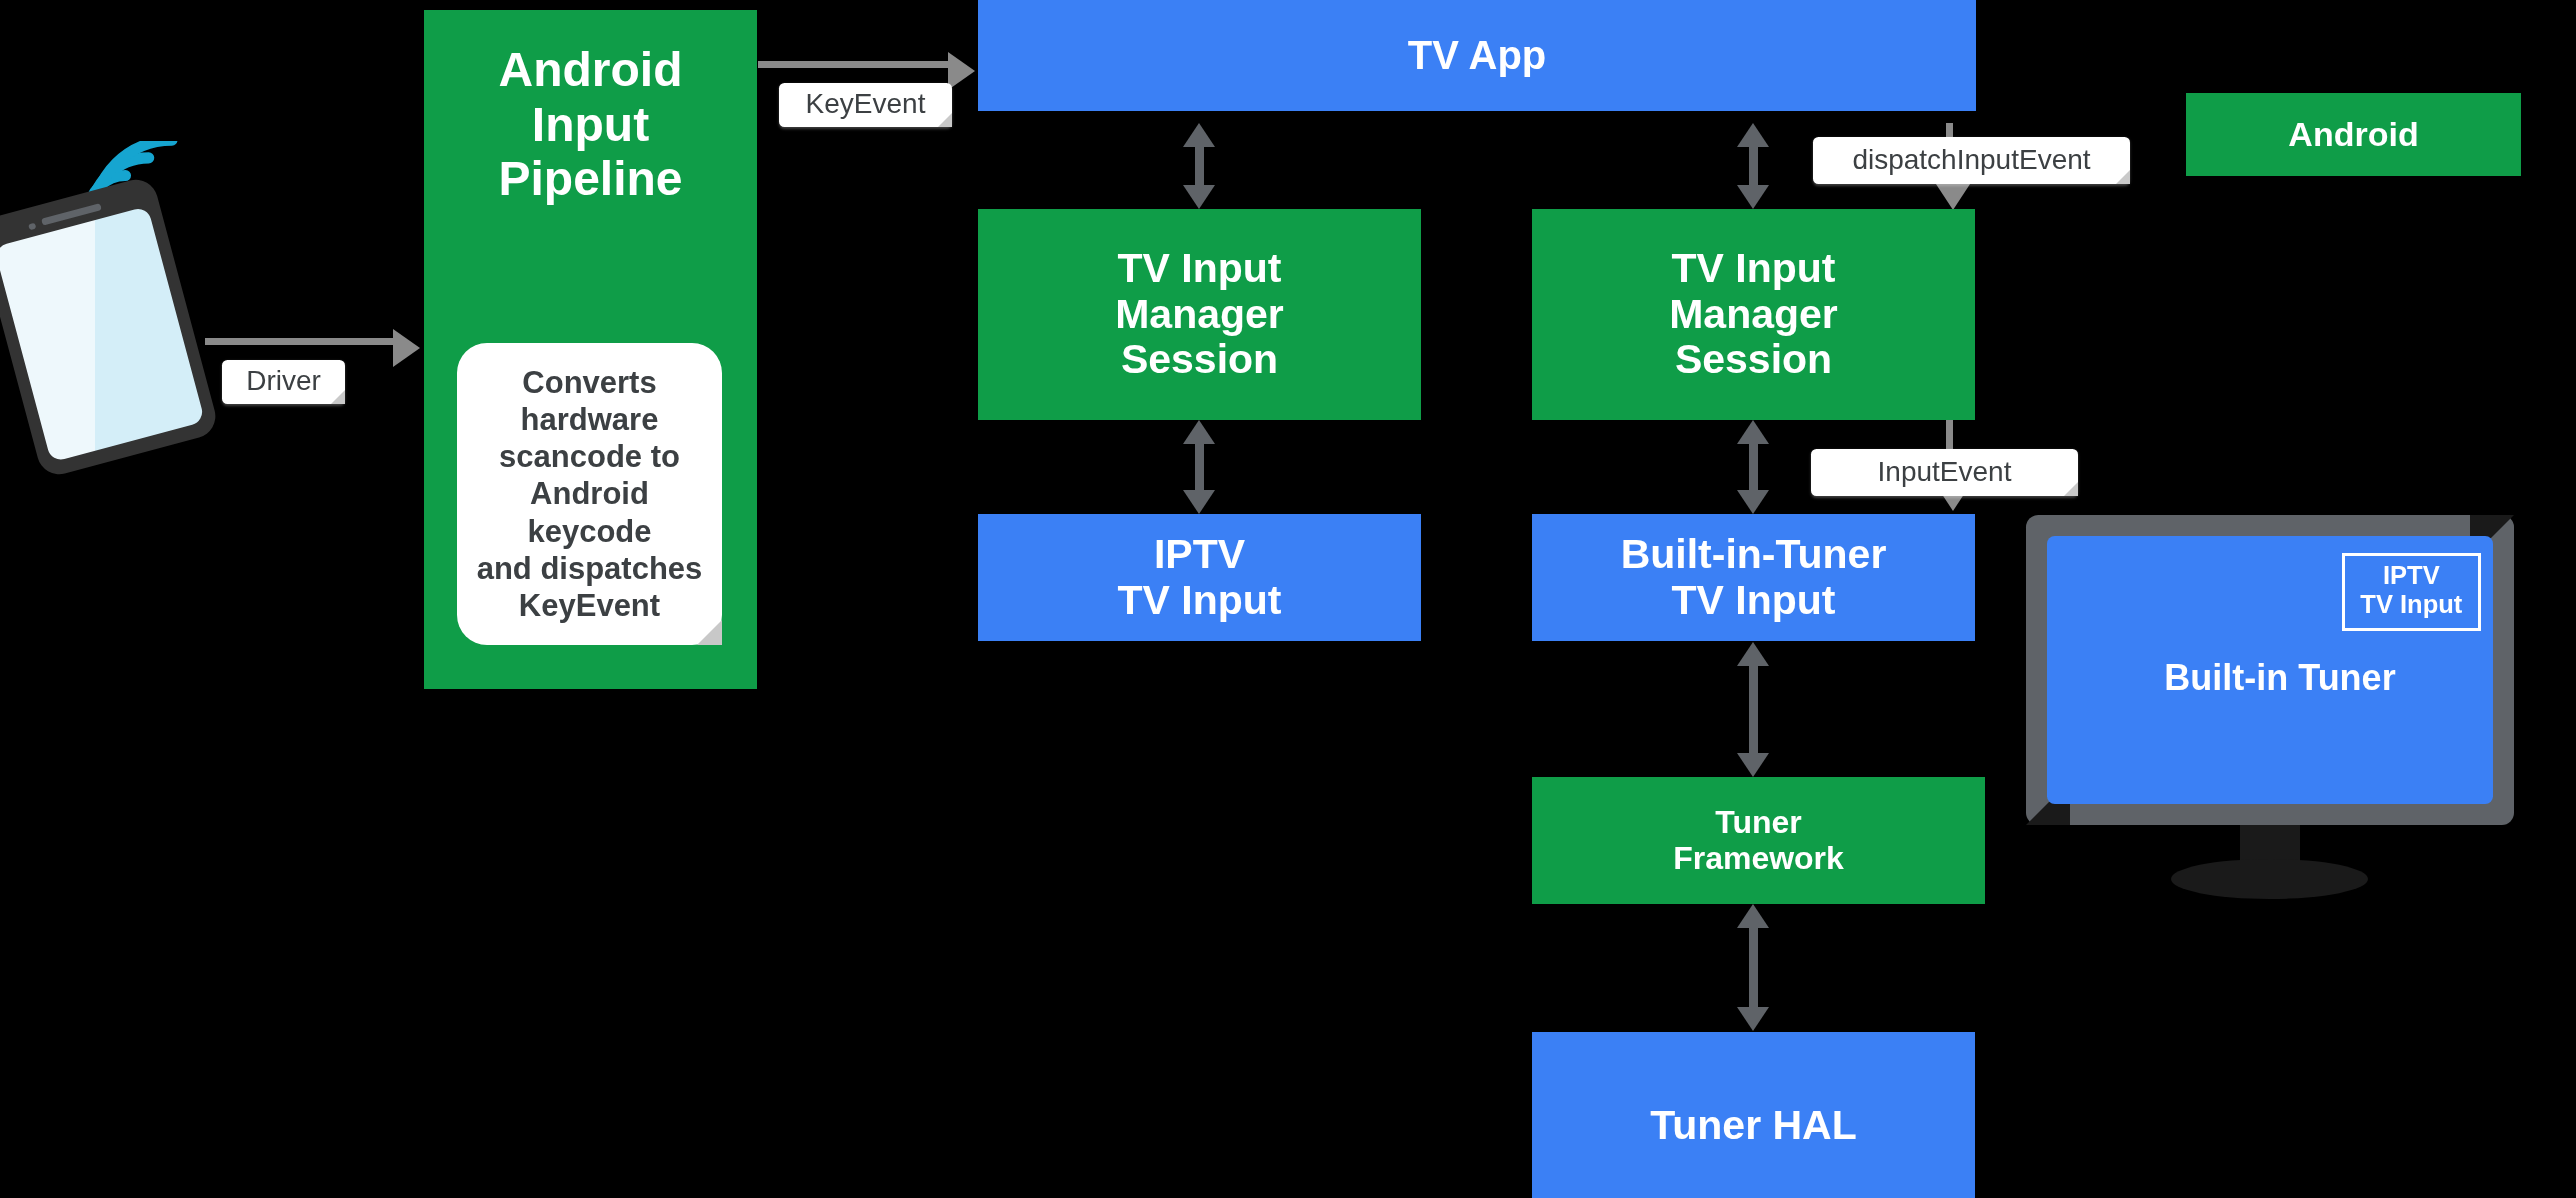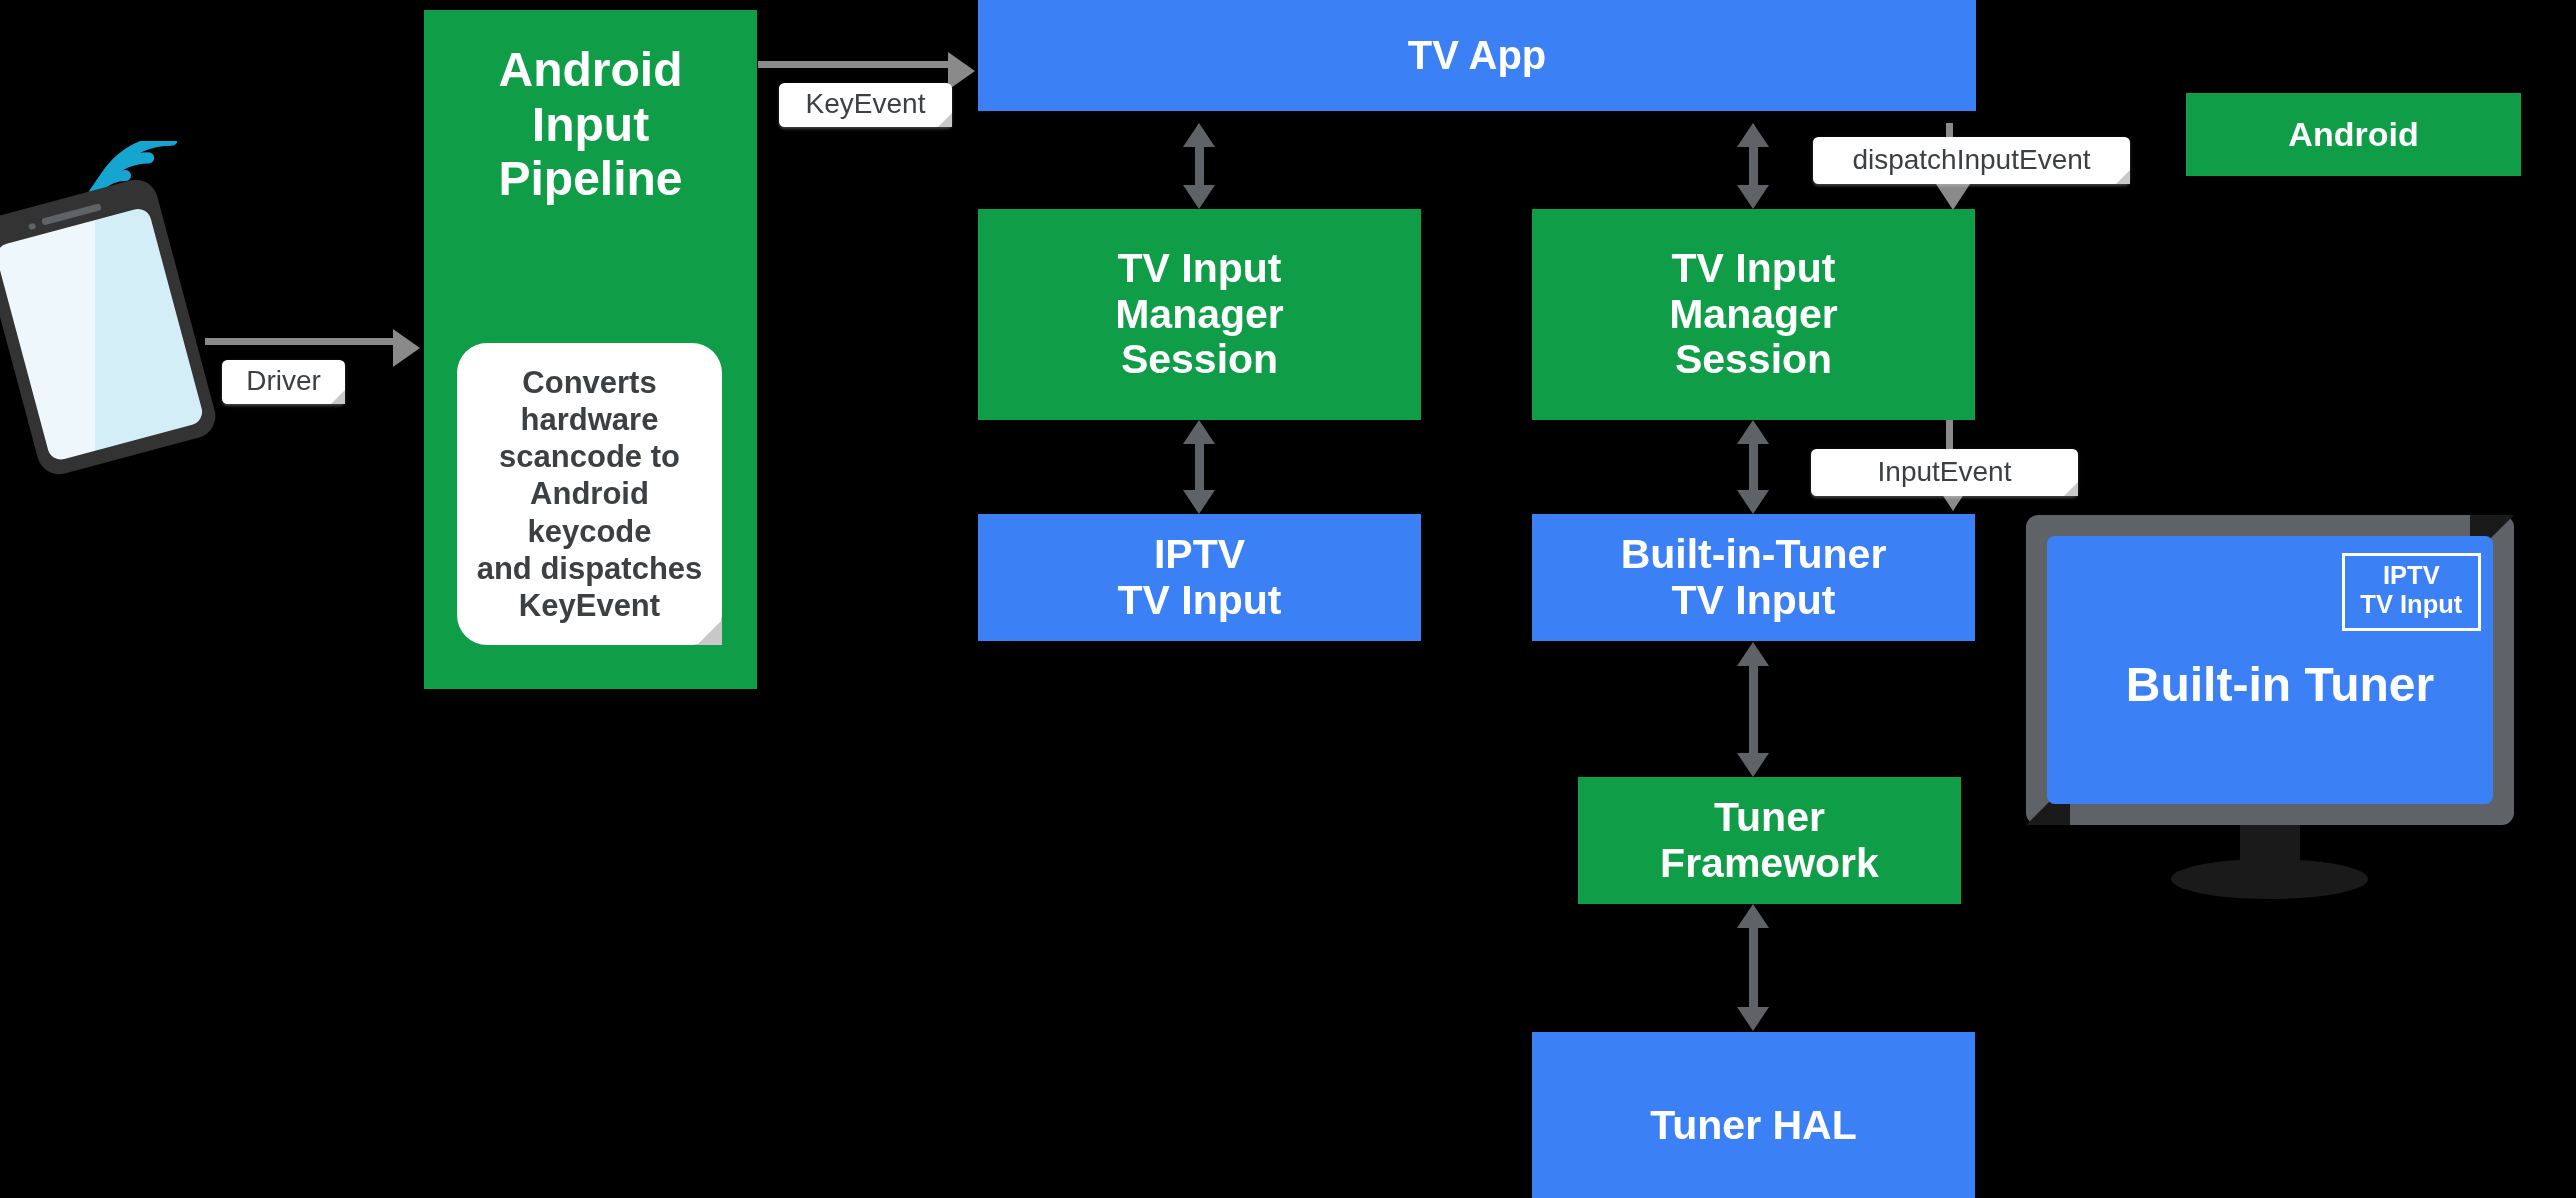--- a/index.html
+++ b/index.html
@@ -99,23 +99,22 @@
   }
   #iptv-tv-input {
     left: 978px; top: 514px; width: 443px; height: 127px;
     font-size: 41px;
   }
   #builtin-tuner-tv-input {
     left: 1532px; top: 514px; width: 443px; height: 127px;
     font-size: 41px;
   }
   #tuner-framework {
-    left: 1532px; top: 777px; width: 383px; height: 127px;
-    font-size: 41px;
-    margin-left: 46px;
+    left: 1532px; top: 777px; width: 453px; height: 127px;
+    font-size: 32px;
   }
   #tuner-hal {
     left: 1532px; top: 1032px; width: 443px; height: 166px;
     font-size: 41px;
     align-items: center;
     padding-top: 22px;
   }
 
   
   #legend-android {
@@ -240,21 +239,21 @@
     left: 21px; top: 21px;
     width: 446px; height: 268px;
     background: #3B80F5;
     border-radius: 7.8px;
   }
   #tv-monitor .tv-main-label {
     position: absolute;
     left: 0; right: 0; top: 121px;
     text-align: center;
     color: #ffffff;
-    font-size: 48px;
+    font-size: 36px;
     font-weight: bold;
     padding-left: 20px;
   }
   #tv-monitor .tv-badge {
     position: absolute;
     right: 12.2px; top: 16.6px;
     width: 139px;
     border: 3.3px solid #ffffff;
     color: #ffffff;
     font-size: 25.5px;

